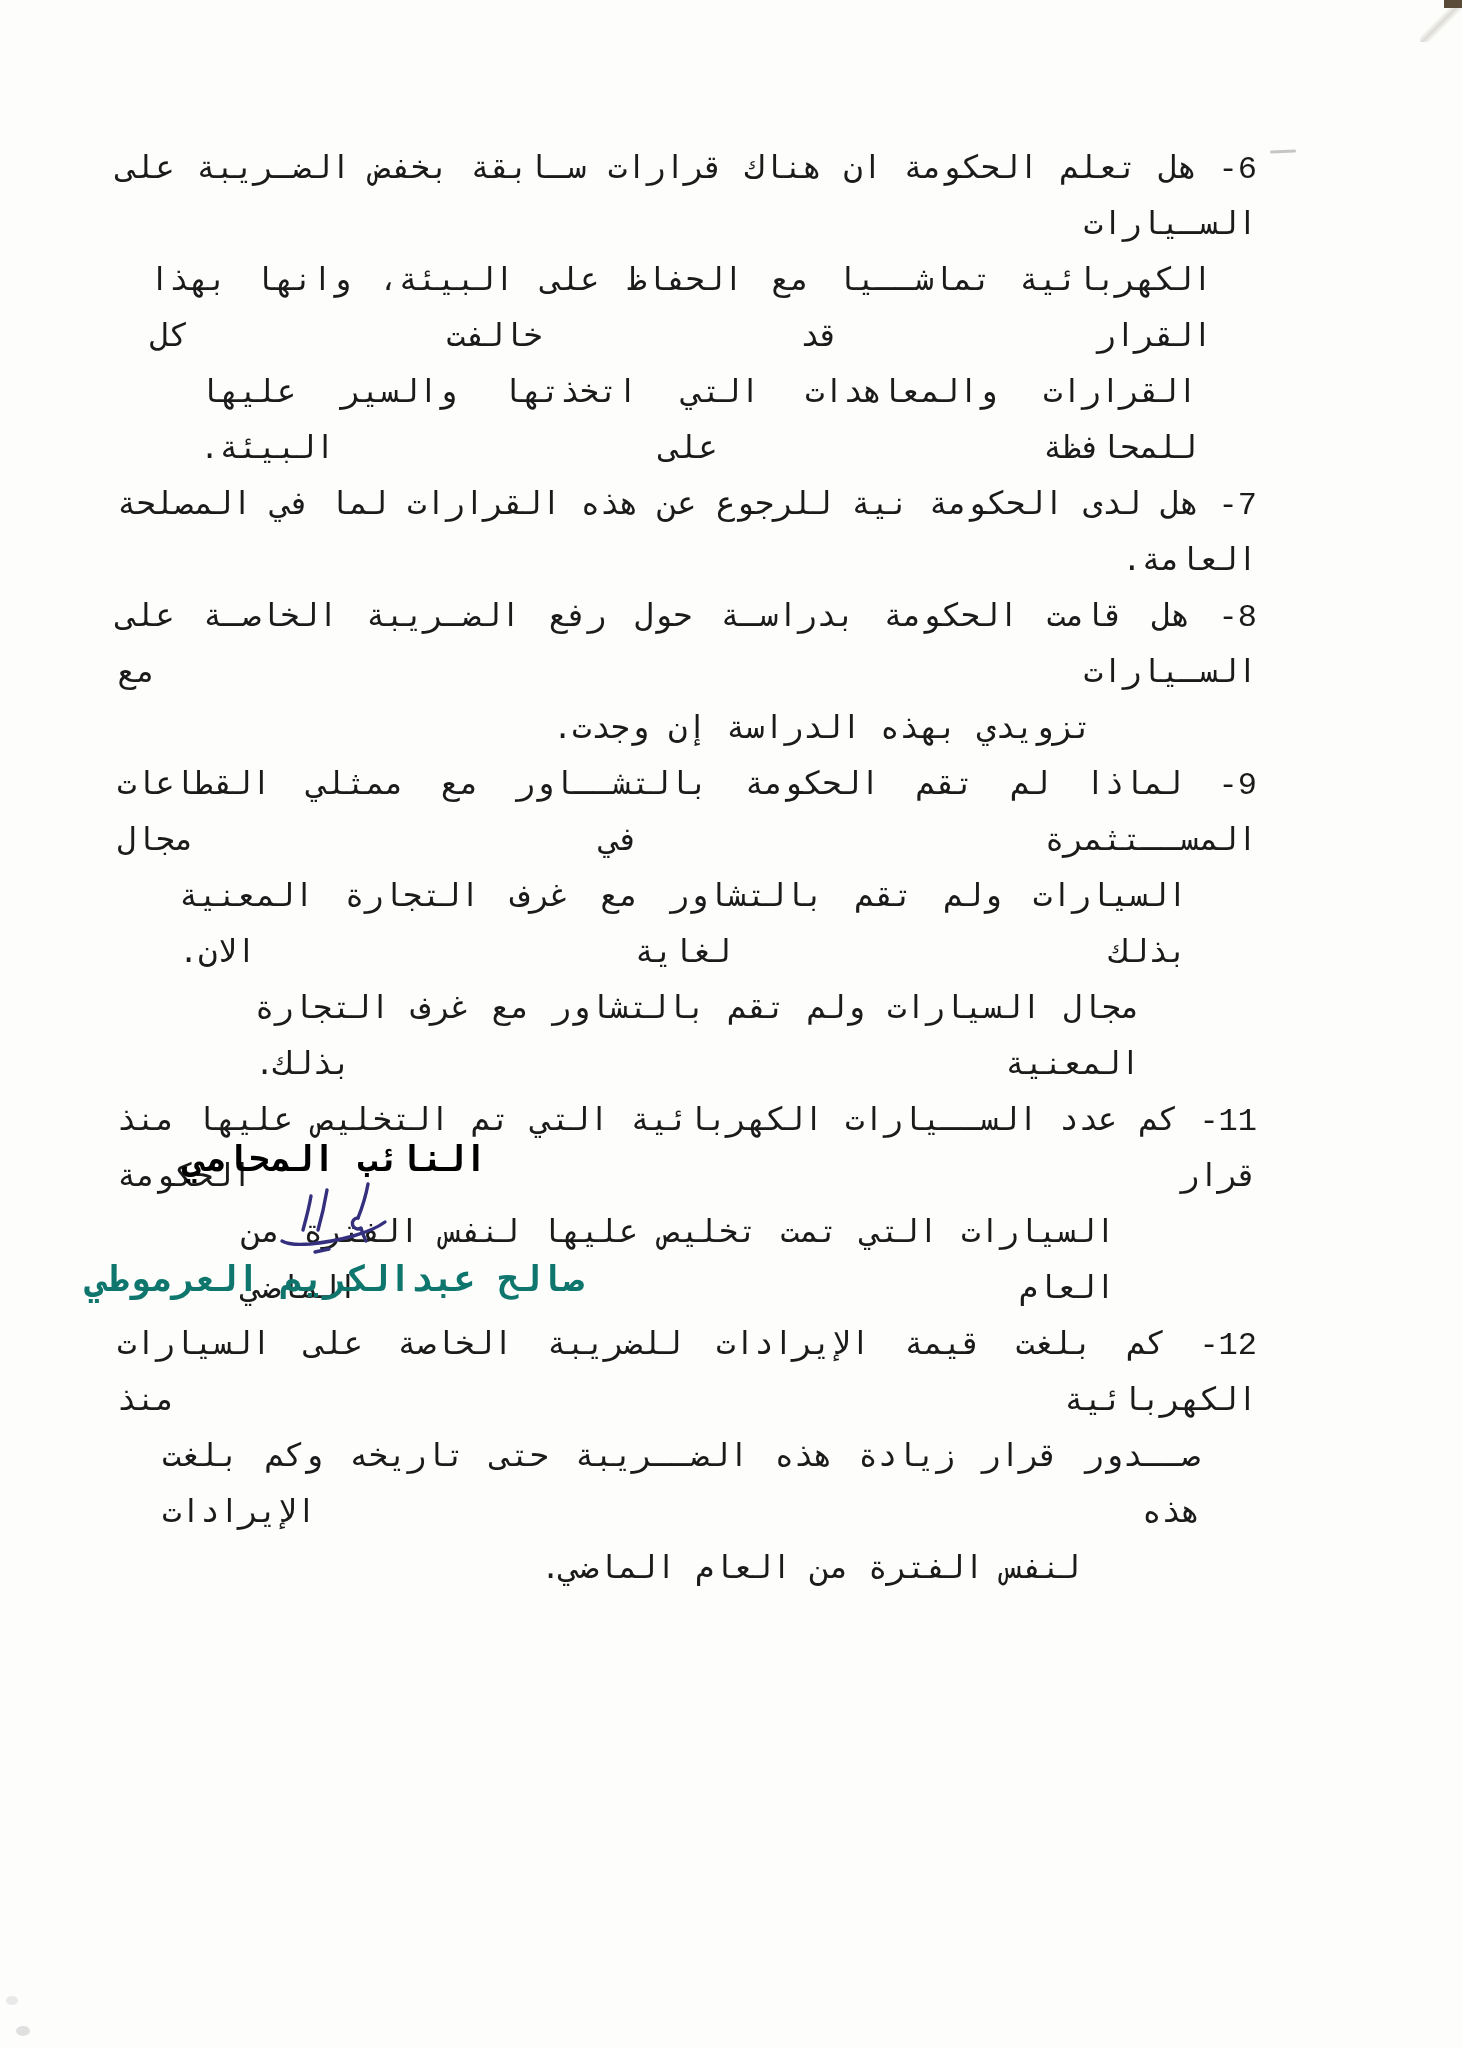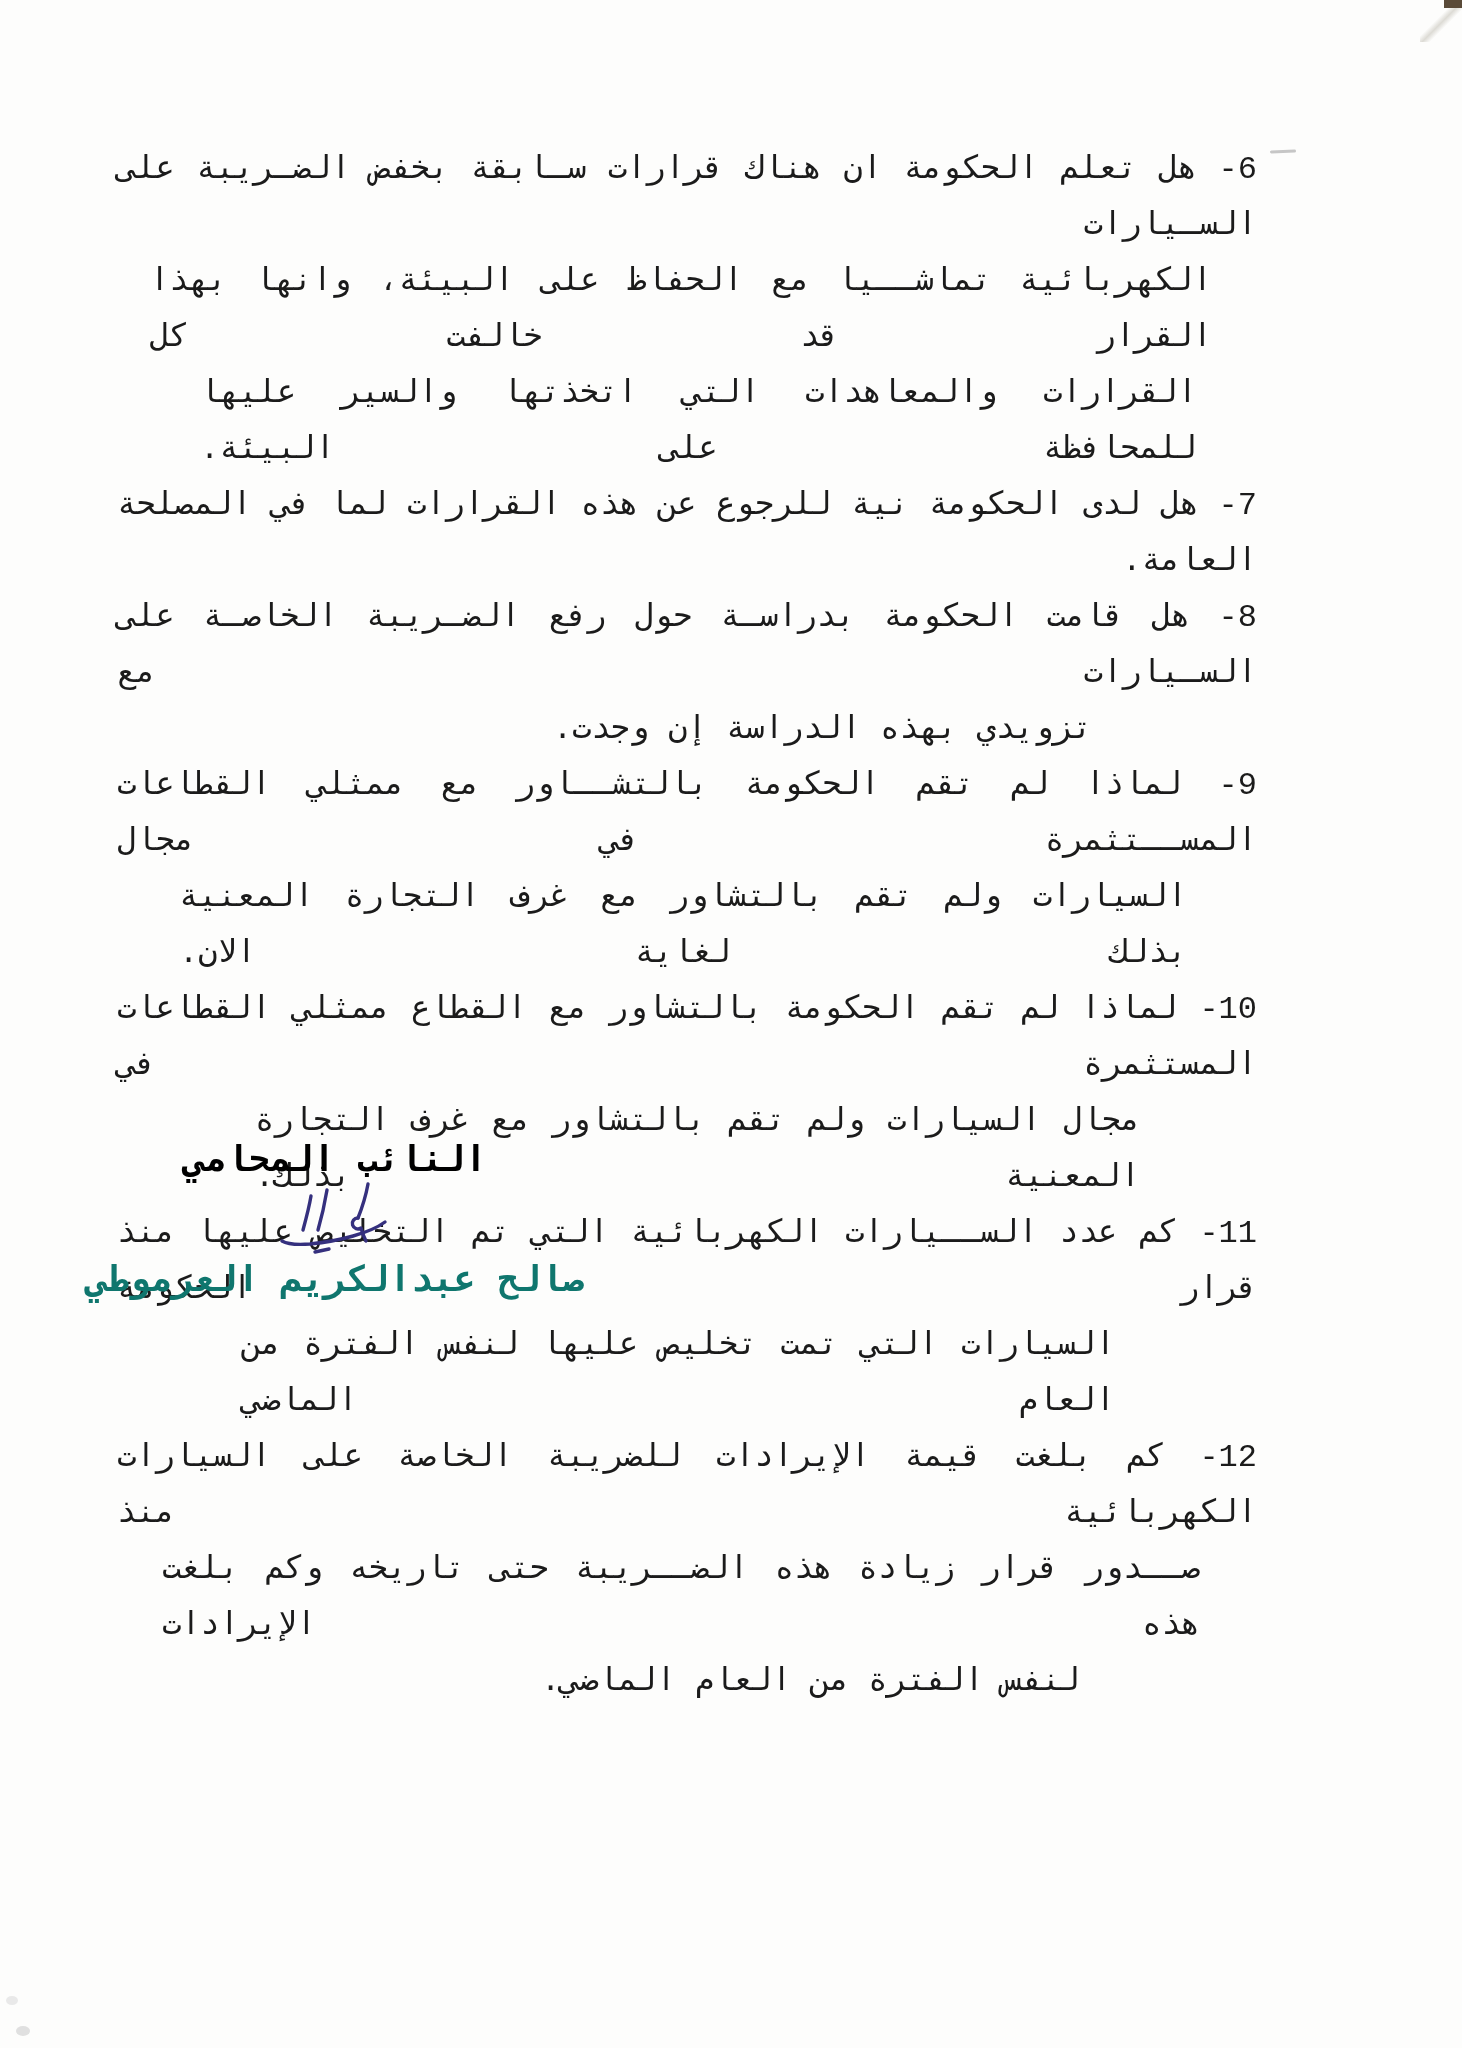--- a/index.html
+++ b/index.html
@@ -114,21 +114,20 @@
 
   <div class="doc-text">
     <div class="ln j">6- هل تعلم الحكومة ان هناك قرارات سـابقة بخفض الضـريبة على السـيارات</div>
     <div class="ln j l2">الكهربائية تماشــيا مع الحفاظ على البيئة، وانها بهذا القرار قد خالفت كل</div>
     <div class="ln j l3">القرارات والمعاهدات التي اتخذتها والسير عليها للمحافظة على البيئة.</div>
     <div class="ln j">7- هل لدى الحكومة نية للرجوع عن هذه القرارات لما في المصلحة العامة.</div>
     <div class="ln j">8- هل قامت الحكومة بدراسـة حول رفع الضـريبة الخاصـة على السـيارات مع</div>
     <div class="ln r l6">تزويدي بهذه الدراسة إن وجدت.</div>
     <div class="ln j">9- لماذا لم تقم الحكومة بالتشــاور مع ممثلي القطاعات المســتثمرة في مجال</div>
     <div class="ln j l8">السيارات ولم تقم بالتشاور مع غرف التجارة المعنية بذلك لغاية الان.</div>
-    <div class="ln j">10- لماذا لم تقم الحكومة بالتشاور مع القطاع ممثلي القطاعات المستثمرة في</div>
     <div class="ln j l10">مجال السيارات ولم تقم بالتشاور مع غرف التجارة المعنية بذلك.</div>
     <div class="ln j">11- كم عدد الســيارات الكهربائية التي تم التخليص عليها منذ قرار الحكومة</div>
     <div class="ln j l13">السيارات التي تمت تخليص عليها لنفس الفترة من العام الماضي</div>
     <div class="ln j">12- كم بلغت قيمة الإيرادات للضريبة الخاصة على السيارات الكهربائية منذ</div>
     <div class="ln j l15">صــدور قرار زيادة هذه الضــريبة حتى تاريخه وكم بلغت هذه الإيرادات</div>
     <div class="ln r l16">لنفس الفترة من العام الماضي.</div>
   </div>
 
   <div class="sig-title">النائب المحامي</div>
 

